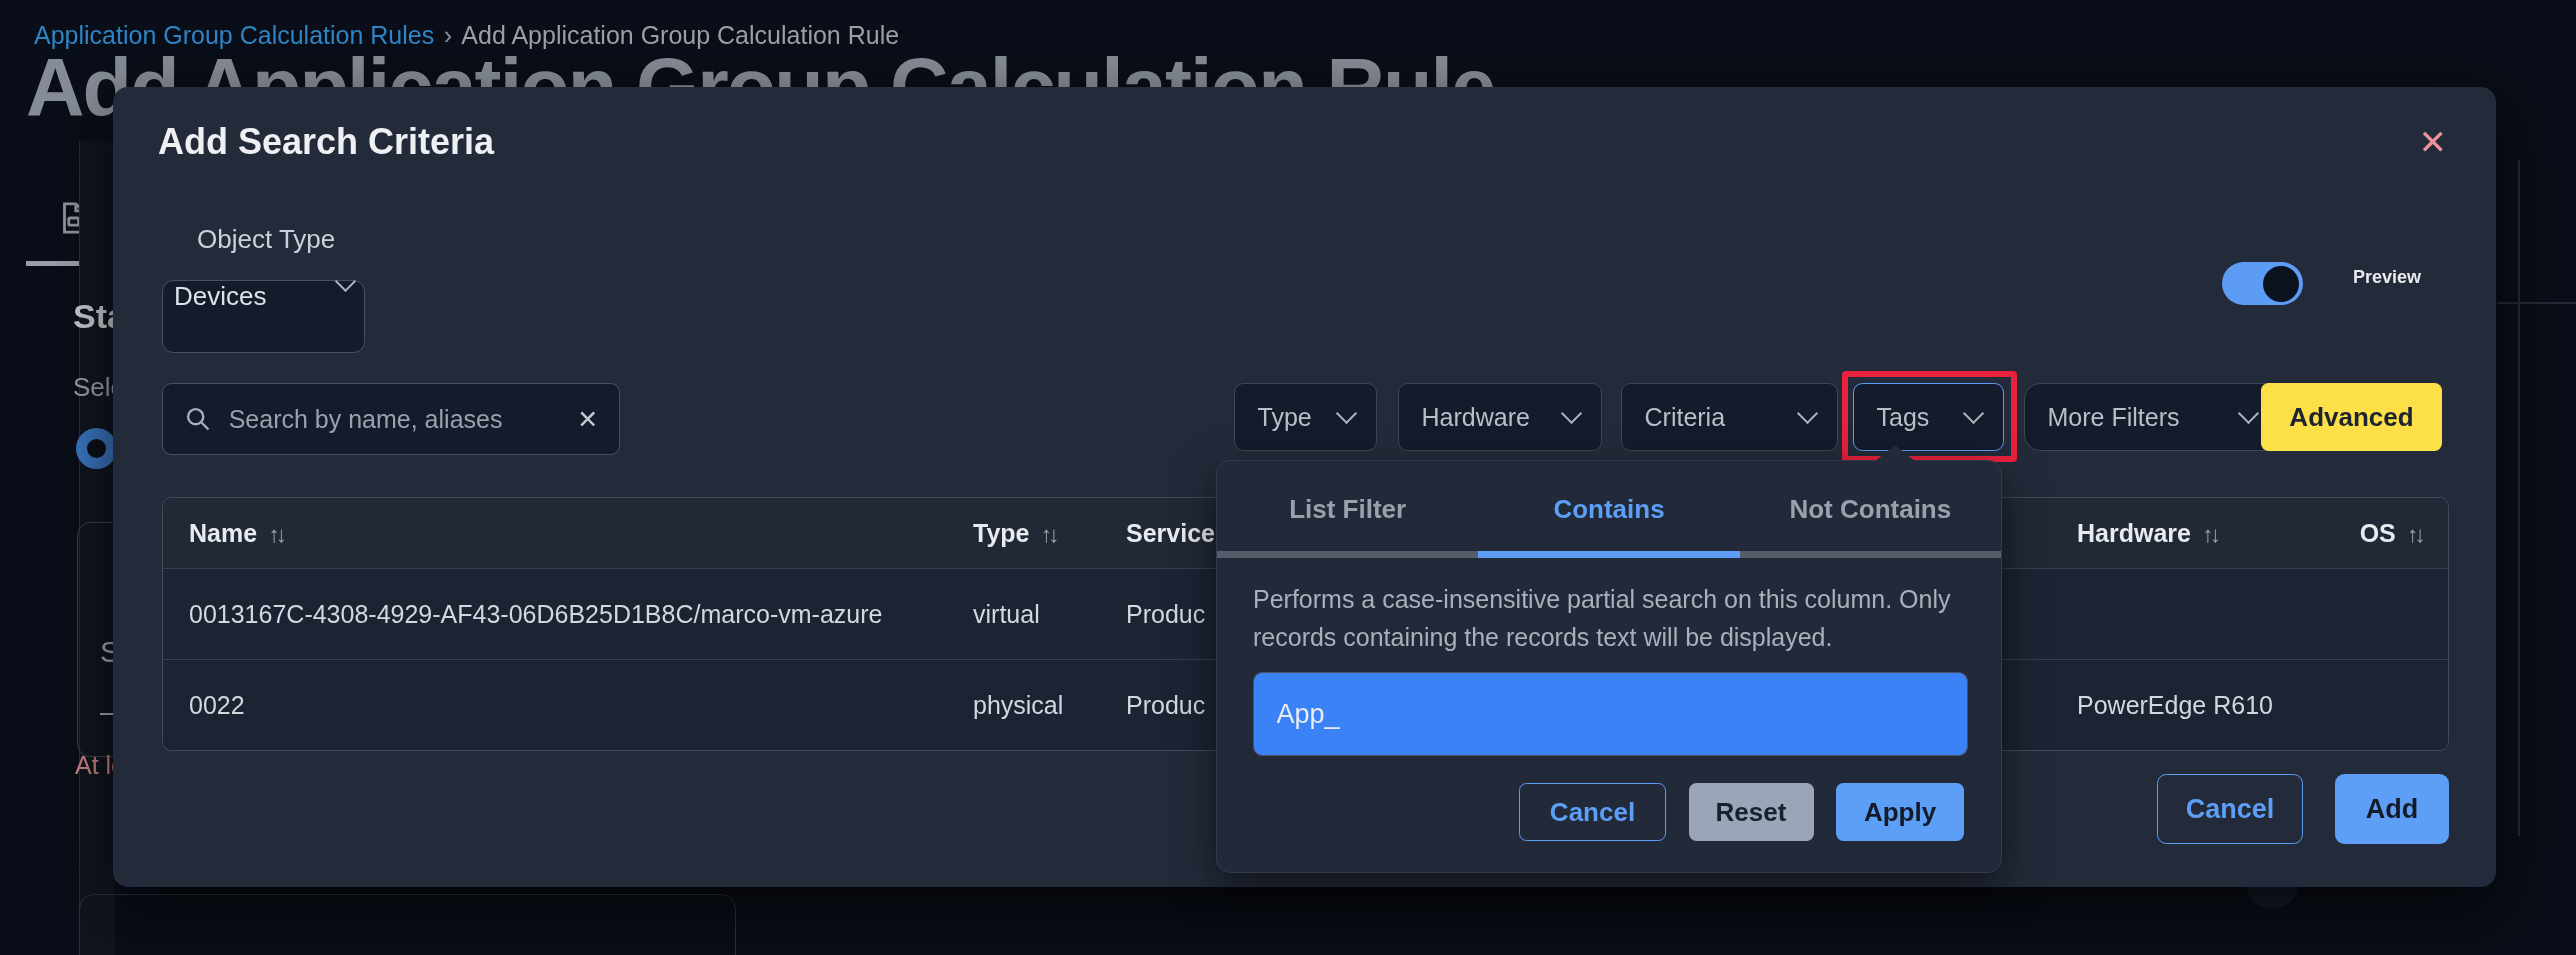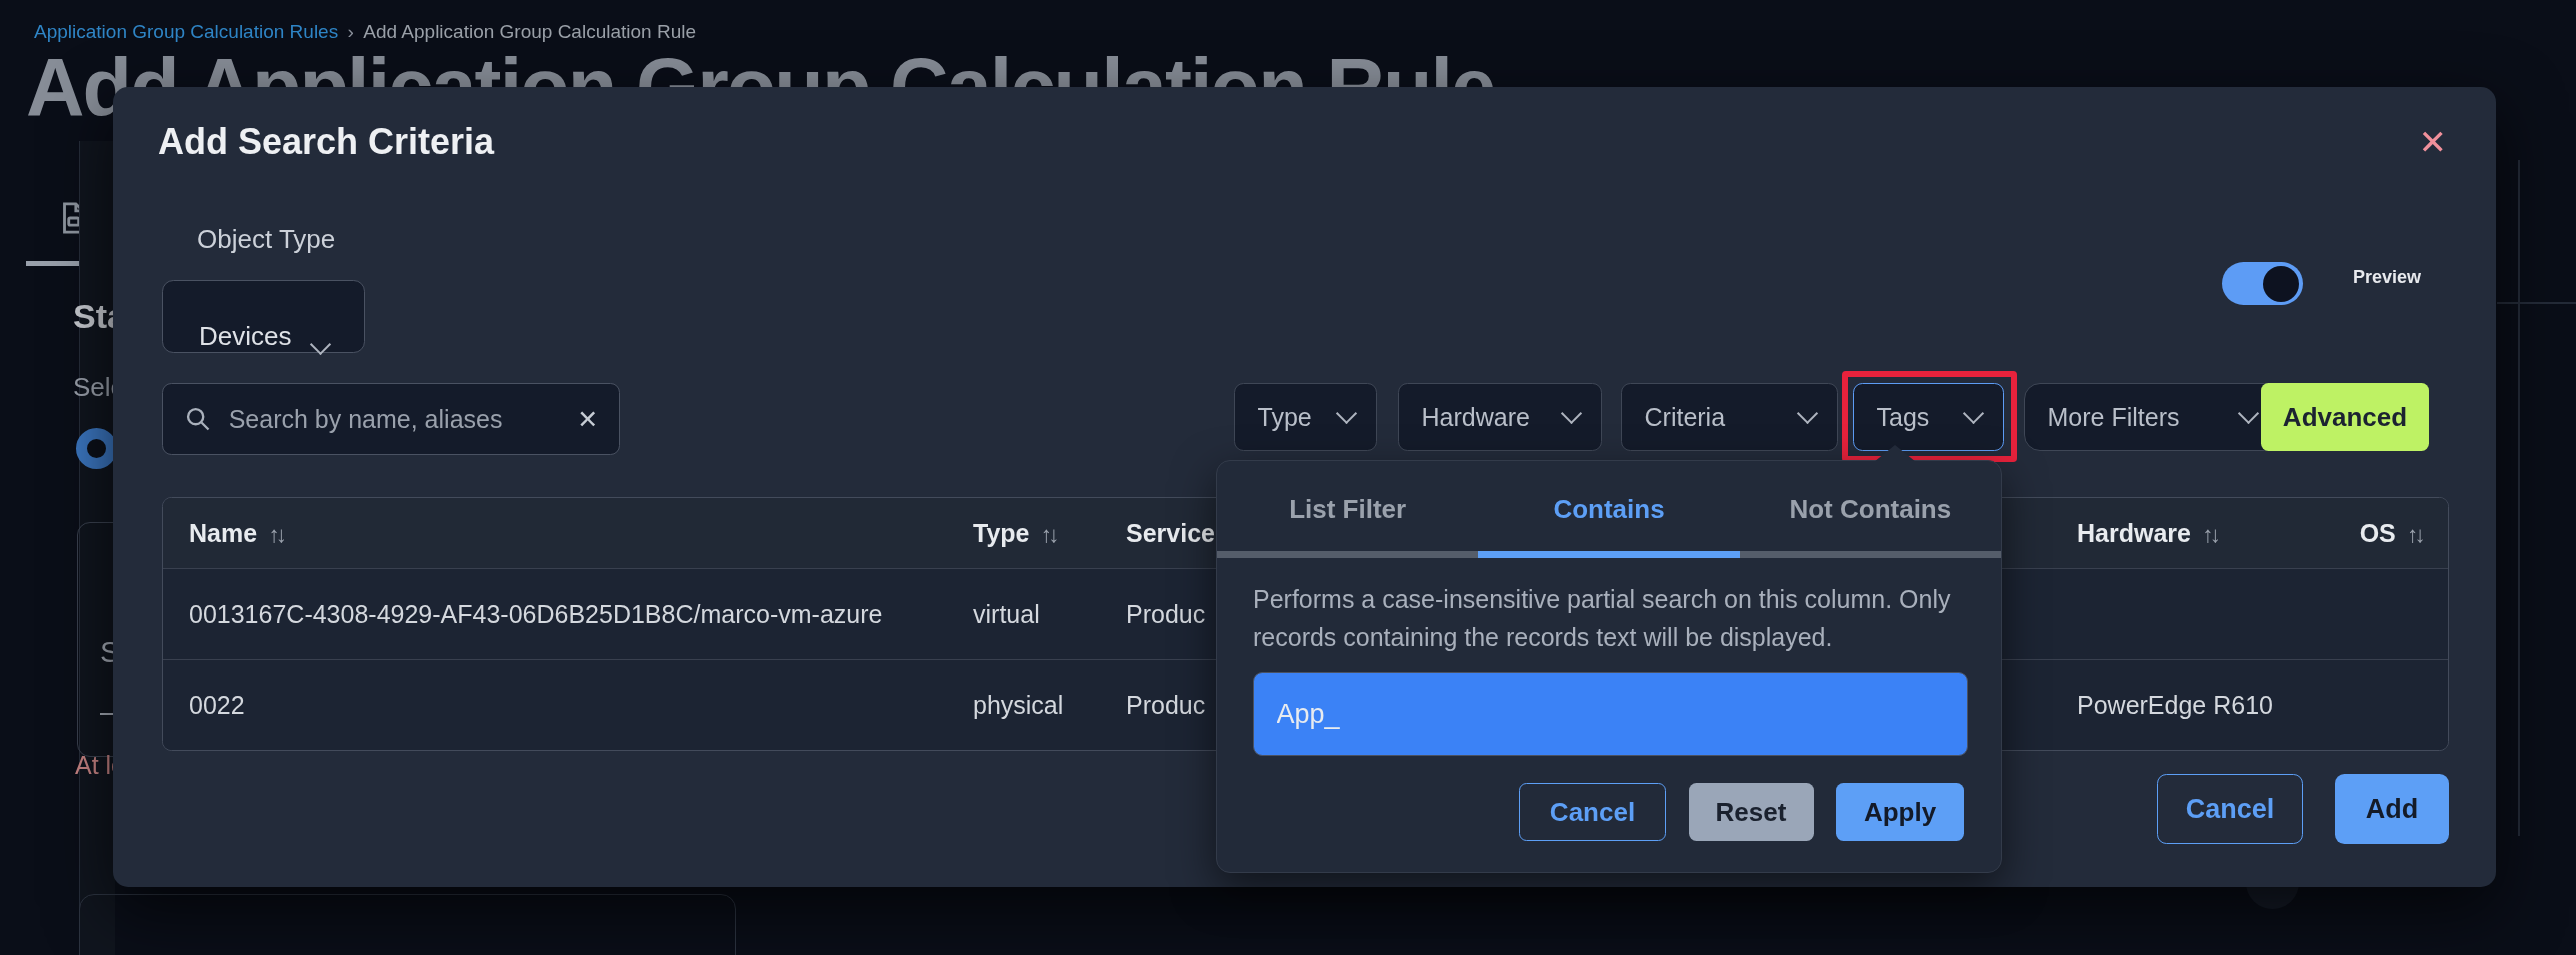--- a/index.html
+++ b/index.html
@@ -1,21 +1,21 @@
 <!DOCTYPE html>
 <html style="font-size:15px"><head>
 <meta charset="utf-8">
 <style>
   * { margin:0; padding:0; box-sizing:border-box; }
   html,body { background:#070b13; }
   body { font-family:"Liberation Sans","DejaVu Sans",sans-serif; }
   .stage { position:relative; width:2576px; height:956px; background:#0a0e18; overflow:hidden; }
 
   
-  .breadcrumb { position:absolute; left:34px; top:20.7px; font-size:19px; z-index:1; white-space:nowrap; }
+  .breadcrumb { position:absolute; left:34px; top:20.7px; font-size:25px; z-index:1; white-space:nowrap; }
   .breadcrumb .bc-link { color:#2f85c6; }
   .breadcrumb .bc-sep { color:#8b919c; margin:0 9.4px; }
   .breadcrumb .bc-current { color:#9aa0a8; }
 
   .bg-page-title { position:absolute; left:26px; top:41px; font-size:81px; font-weight:bold;
     letter-spacing:-1.9px; color:#878d97; white-space:nowrap; z-index:1; }
 
   .bg-tab { position:absolute; left:56px; top:201px; z-index:1; display:flex; align-items:center; gap:15px; }
   .bg-tab-label { font-size:30px; color:#b6bcc5; font-weight:bold; }
   .bg-tab-underline { position:absolute; left:26px; top:261px; width:310px; height:4.7px; background:#99a0ab; z-index:1; }
@@ -36,43 +36,43 @@
   .bg-hline { position:absolute; left:2497px; top:302px; width:79px; height:1.9px; background:#242b38; z-index:1; }
 
   
   .modal { position:absolute; left:113px; top:87px; width:2383px; height:800px; background:#232b3a;
     border-radius:15px; box-shadow:0 22.5px 66px rgba(0,0,0,.65); z-index:10; }
   .modal-title { position:absolute; left:45px; top:34px; font-size:36px; font-weight:bold; color:#eef0f3; }
   .modal-close { position:absolute; right:49px; top:38px; font-size:34px; color:#f0909b; cursor:pointer; line-height:1; }
 
   .object-type-label { position:absolute; left:49px; top:137px; font-size:26px; color:#ccd1d9;margin-left:35px; }
   .select-box { position:absolute; left:49px; top:193px; width:203px; height:73px; background:#141b2a;
-    border:1.9px solid #4a5262; border-radius:11.3px; display:flex; align-items:flex-end; justify-content:space-between;
-    padding:0 36px; }
+    border:1.9px solid #4a5262; border-radius:11.3px; display:flex; align-items:flex-start; justify-content:space-between;
+    padding:0 11px; }
   .select-box .sel-text { font-size:26px; color:#dfe2e7; }
 
   .chev { width:15px; height:15px; border-right:2.8px solid #aeb4bf; border-bottom:2.8px solid #aeb4bf;
     transform:rotate(45deg); margin-top:-7.5px; flex:none; }
 
   .toggle { position:absolute; left:2109px; top:175px; width:81px; height:43px; border-radius:21.6px; background:#5d9cf5; }
   .toggle .knob { position:absolute; right:3.8px; top:3.8px; width:36px; height:36px; border-radius:50%; background:#0d1220; }
   .preview-label { position:absolute; left:2240px; top:180px; font-size:18px; color:#e8eaee;font-weight:bold; }
 
   .search-box { position:absolute; left:49px; top:296px; width:458px; height:72px; background:#141b2a;
     border:1.9px solid #4a5262; border-radius:9.4px; display:flex; align-items:center; padding:0 20.7px; gap:17px; }
   .search-box input { flex:1; background:transparent; border:none; outline:none; font-size:25px; color:#dfe2e7;
     font-family:inherit; min-width:0; }
   .search-box input::placeholder { color:#9aa1ac; opacity:1; }
   .clear-x { font-size:25px; color:#c6ccd4; }
 
   .filter-btn { position:absolute; top:296px; height:68px; background:#141b2a; border:1.9px solid #3f4756;
     border-radius:9.4px; display:flex; align-items:center; justify-content:space-between; padding:0 22.5px; }
   .filter-btn .f-label { font-size:25px; color:#b9bfc9; margin-right:20.7px; white-space:nowrap; }
   .filter-btn.tags { border-color:#5d9cf5; }
-  .adv-btn { position:absolute; top:296px; left:2148px; width:168px; height:68px; background:#bef264; border:none;
+  .adv-btn { position:absolute; top:296px; left:2148px; width:181px; height:68px; background:#fde047; border:none;
     border-radius:7.5px; font-size:26px; font-weight:bold; color:#1c2331; font-family:inherit; }
 
   .red-annotation { position:absolute; left:1729px; top:284px; width:175px; height:91px; border:6.6px solid #e8223c;
     border-radius:3.8px; z-index:40; pointer-events:none; }
 
   
   .table-card { position:absolute; left:49px; top:410px; width:2287px; height:254px; border:1.9px solid #434b5b;
     border-radius:9.4px; overflow:hidden; background:#1c2433; }
   .t-header { position:relative; height:70px; background:#212936; }
   .t-row { position:relative; height:91px; border-top:0.9px solid #39404f; background:#1c2433; }

